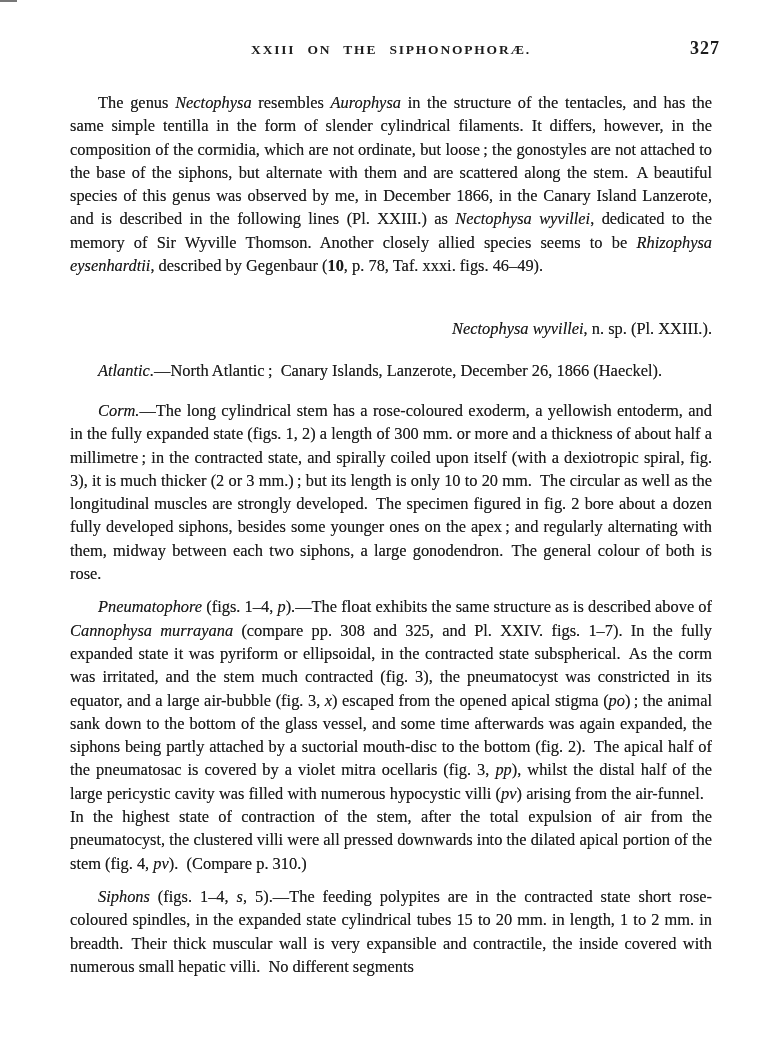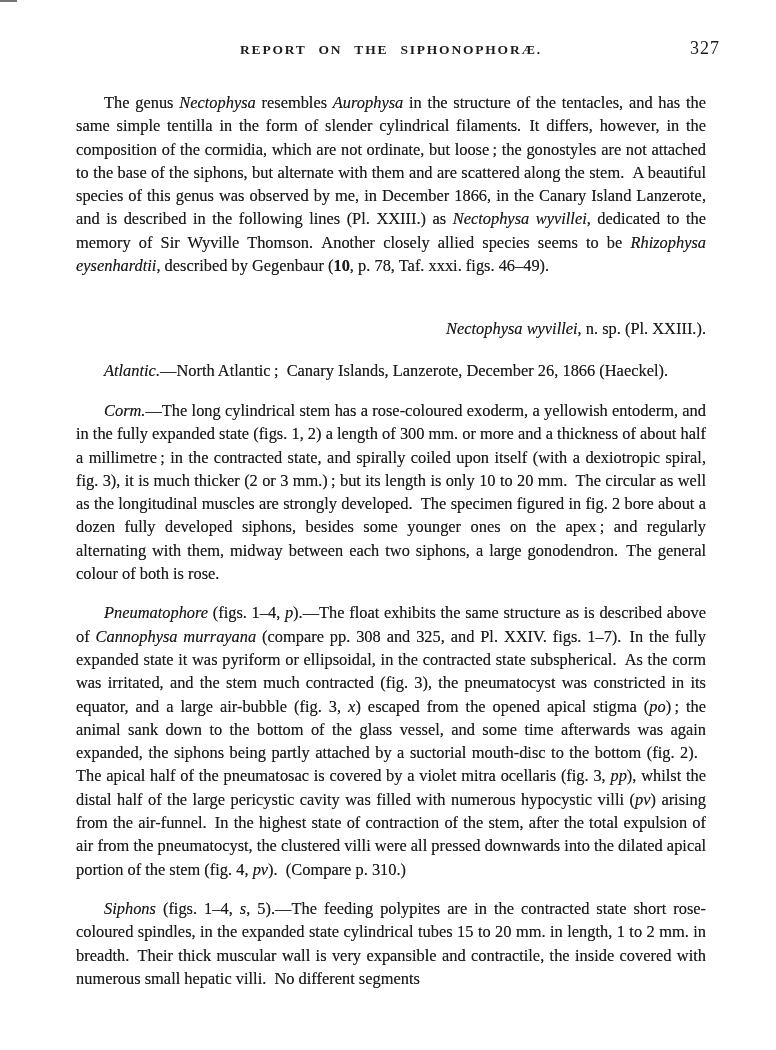--- a/index.html
+++ b/index.html
@@ -15,50 +15,50 @@
   .pageheader { position:relative; height:22px; }
   .pageheader .title {
     position:absolute; left:0; right:0; top:2px;
     text-align:center;
     font-size:13.5px; font-weight:bold;
     letter-spacing:1.8px; word-spacing:7px;
     white-space:nowrap;
   }
   .pageheader .pagenum {
     position:absolute; right:2px; top:-2px;
-    font-size:18px; font-weight:normal; letter-spacing:1px;
+    font-size:18px; font-weight:bold; letter-spacing:1px;
   }
   .bodytext {
     margin-top:29px;
     font-size:16.4px;
     line-height:23.3px;
     text-align:justify;
     text-shadow:0 0 0.4px rgba(0,0,0,0.55);
   }
-  .bodytext p { margin:16px; text-indent:28px; hyphens:none; }
+  .bodytext p { margin:10px; text-indent:28px; hyphens:none; }
   p.species-heading { margin-top:40px; text-align:right; }
   p.habitat { margin-top:18px; text-align:left; }
   p.corm { margin-top:17px; }
   .it { font-style:italic; }
   .bd { font-weight:bold; }
   .artifact-topleft {
     position:absolute; left:0; top:0;
     width:17px; height:2px;
     background:#4a4a4a; opacity:0.75;
   }
 </style>
 </head>
 <body>
 
 <div class="page">
   <div class="artifact-topleft"></div>
   <div class="content">
 
     <div class="pageheader">
-      <div class="title">REPORT ON THE SIPHONOPHORÆ.</div>
+      <div class="title">XXIII ON THE SIPHONOPHORÆ.</div>
       <div class="pagenum">327</div>
     </div>
 
     <div class="bodytext">
       <p><span>The genus </span><span class="it">Nectophysa</span><span> resembles </span><span class="it">Aurophysa</span><span> in the structure of the tentacles, and has the same simple tentilla in the form of slender cylindrical filaments. It differs, however, in the composition of the cormidia, which are not ordinate, but loose ; the gonostyles are not attached to the base of the siphons, but alternate with them and are scattered along the stem. A beautiful species of this genus was observed by me, in December 1866, in the Canary Island Lanzerote, and is described in the following lines (Pl. XXIII.) as </span><span class="it">Nectophysa wyvillei</span><span>, dedicated to the memory of Sir Wyville Thomson. Another closely allied species seems to be </span><span class="it">Rhizophysa eysenhardtii</span><span>, described by Gegenbaur (</span><span class="bd">10</span><span>, p. 78, Taf. xxxi. figs. 46–49).</span></p>
       <p class="species-heading"><span class="it">Nectophysa wyvillei</span><span>, n. sp. (Pl. XXIII.).</span></p>
       <p class="habitat"><span class="it">Atlantic.</span><span>—North Atlantic ; Canary Islands, Lanzerote, December 26, 1866 (Haeckel).</span></p>
       <p class="corm"><span class="it">Corm.</span><span>—The long cylindrical stem has a rose-coloured exoderm, a yellowish entoderm, and in the fully expanded state (figs. 1, 2) a length of 300 mm. or more and a thickness of about half a millimetre ; in the contracted state, and spirally coiled upon itself (with a dexiotropic spiral, fig. 3), it is much thicker (2 or 3 mm.) ; but its length is only 10 to 20 mm. The circular as well as the longitudinal muscles are strongly developed. The specimen figured in fig. 2 bore about a dozen fully developed siphons, besides some younger ones on the apex ; and regularly alternating with them, midway between each two siphons, a large gonodendron. The general colour of both is rose.</span></p>
       <p><span class="it">Pneumatophore</span><span> (figs. 1–4, </span><span class="it">p</span><span>).—The float exhibits the same structure as is described above of </span><span class="it">Cannophysa murrayana</span><span> (compare pp. 308 and 325, and Pl. XXIV. figs. 1–7). In the fully expanded state it was pyriform or ellipsoidal, in the contracted state subspherical. As the corm was irritated, and the stem much contracted (fig. 3), the pneumatocyst was constricted in its equator, and a large air-bubble (fig. 3, </span><span class="it">x</span><span>) escaped from the opened apical stigma (</span><span class="it">po</span><span>) ; the animal sank down to the bottom of the glass vessel, and some time afterwards was again expanded, the siphons being partly attached by a suctorial mouth-disc to the bottom (fig. 2). The apical half of the pneumatosac is covered by a violet mitra ocellaris (fig. 3, </span><span class="it">pp</span><span>), whilst the distal half of the large pericystic cavity was filled with numerous hypocystic villi (</span><span class="it">pv</span><span>) arising from the air-funnel. In the highest state of contraction of the stem, after the total expulsion of air from the pneumatocyst, the clustered villi were all pressed downwards into the dilated apical portion of the stem (fig. 4, </span><span class="it">pv</span><span>). (Compare p. 310.)</span></p>
       <p><span class="it">Siphons</span><span> (figs. 1–4, </span><span class="it">s</span><span>, 5).—The feeding polypites are in the contracted state short rose-coloured spindles, in the expanded state cylindrical tubes 15 to 20 mm. in length, 1 to 2 mm. in breadth. Their thick muscular wall is very expansible and contractile, the inside covered with numerous small hepatic villi. No different segments</span></p>

